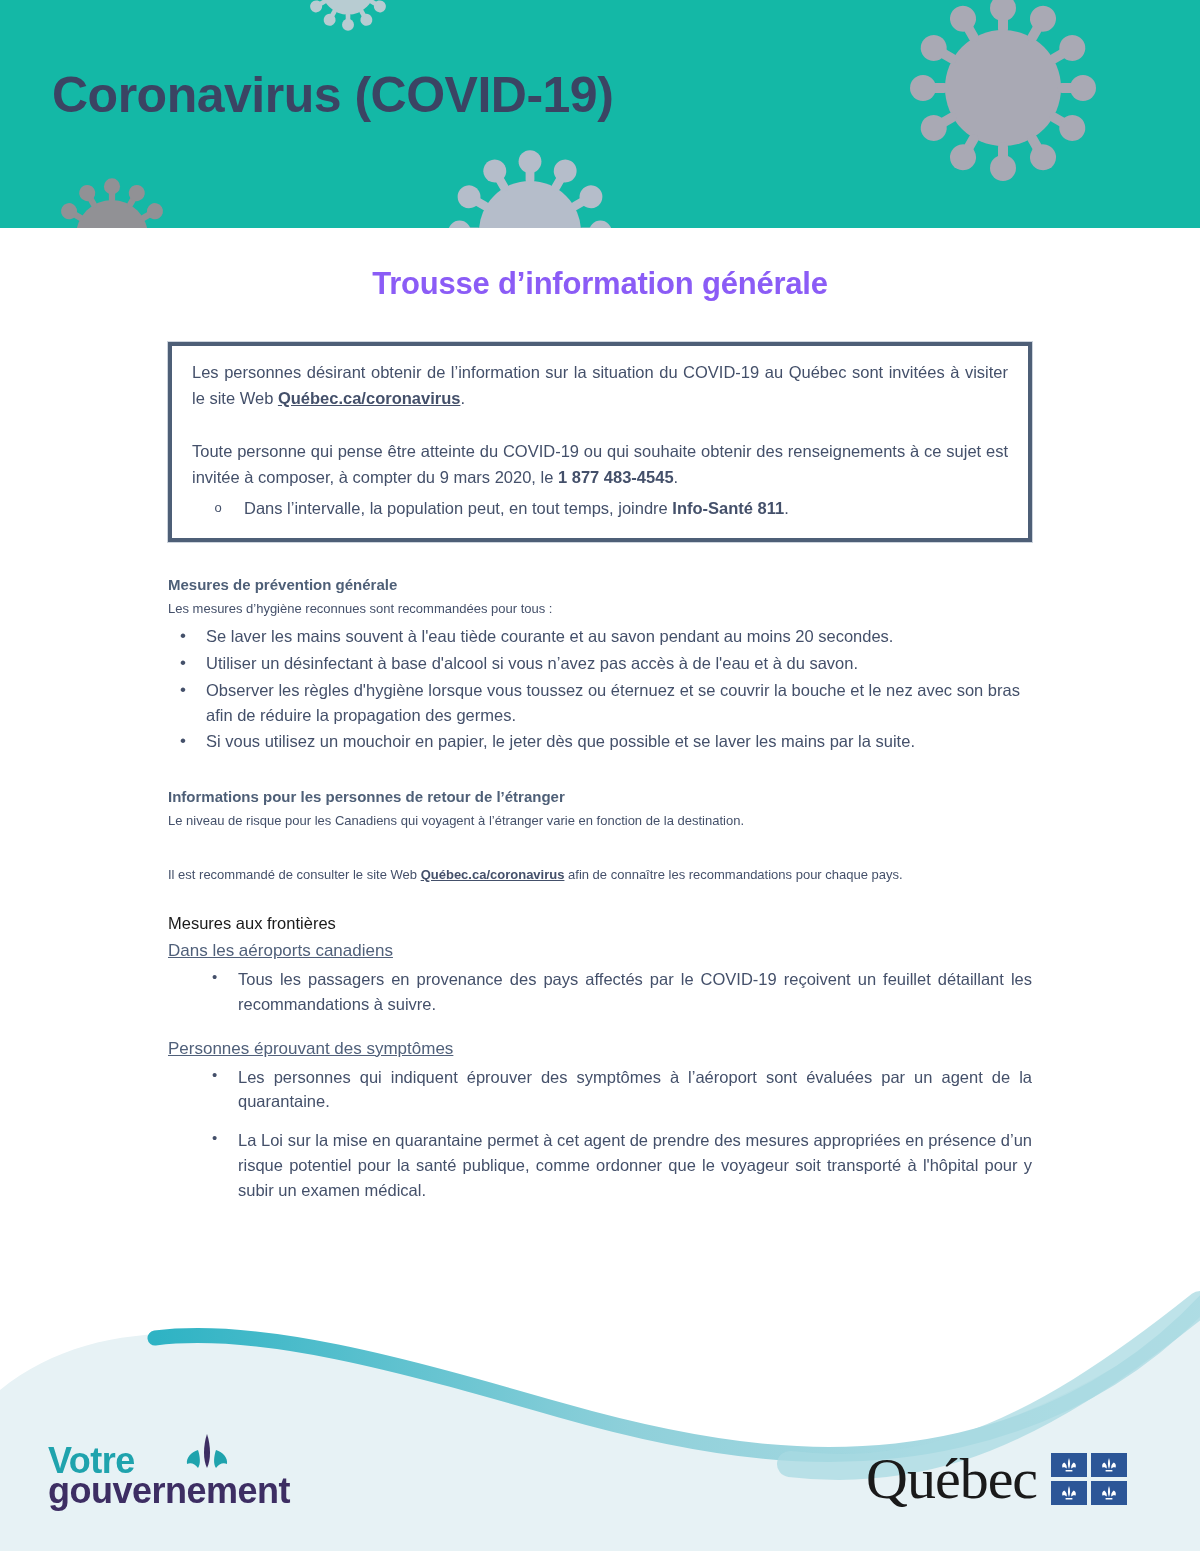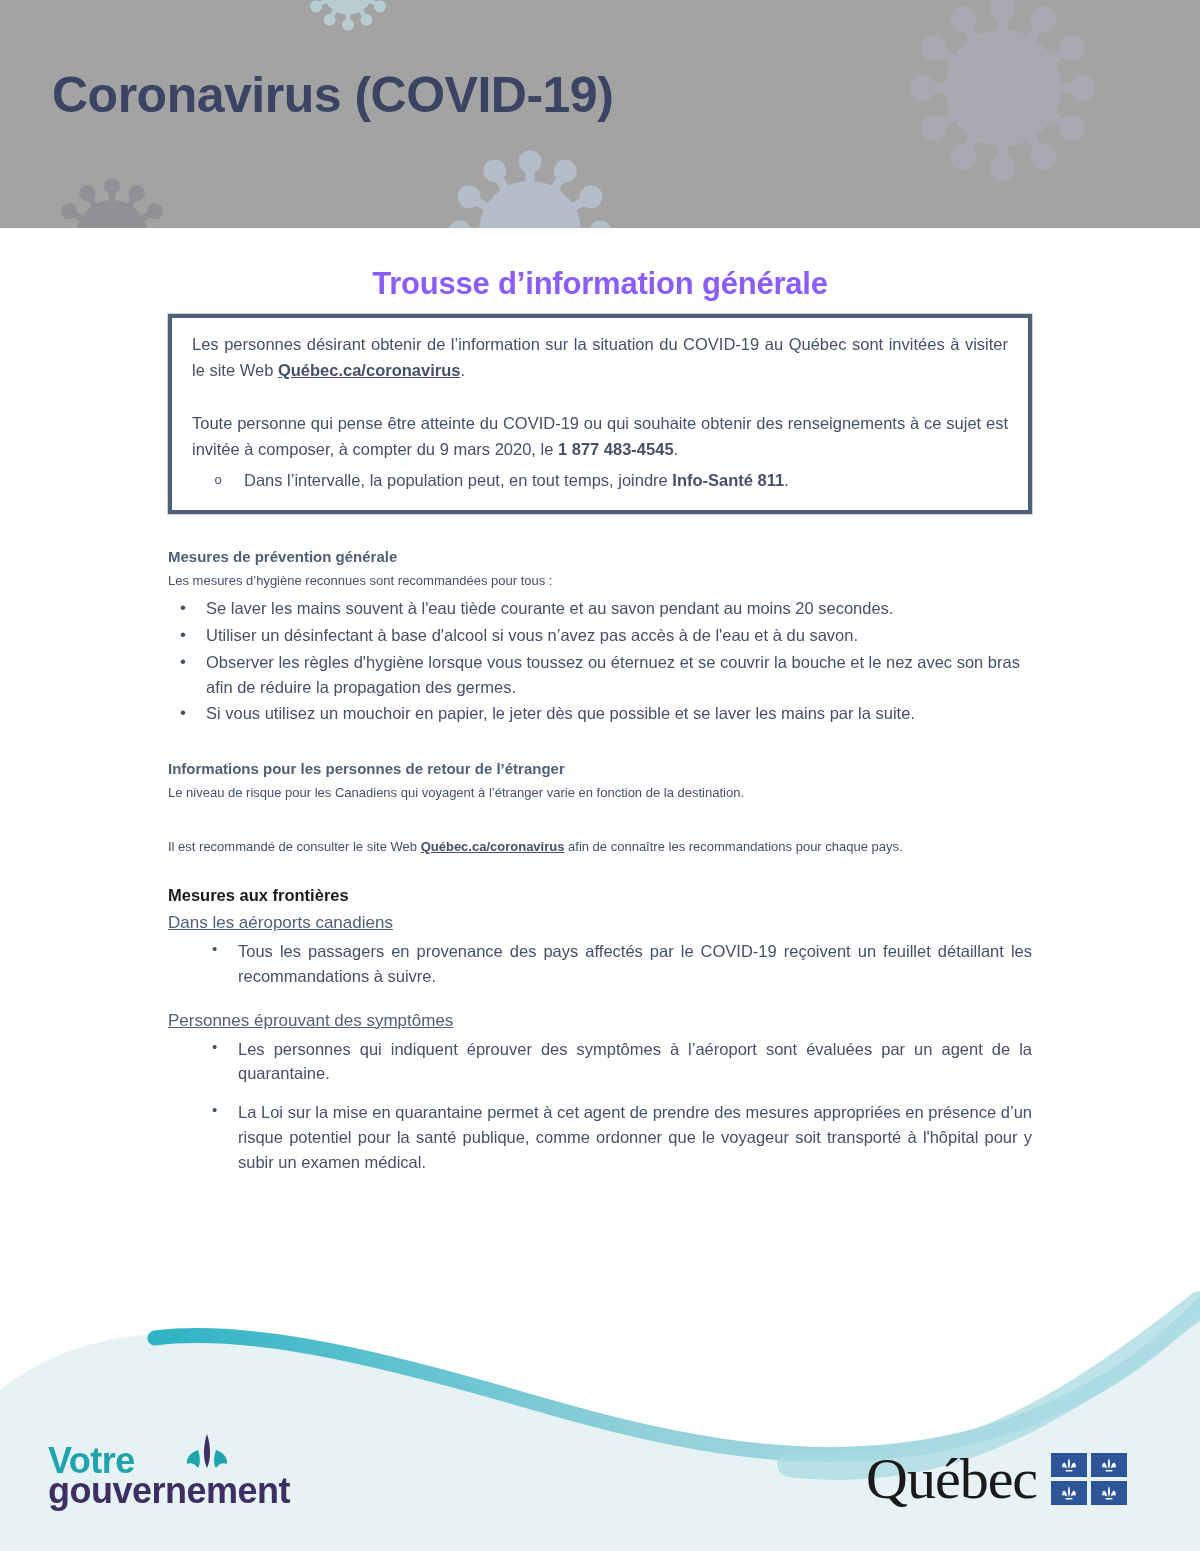--- a/index.html
+++ b/index.html
@@ -15,21 +15,21 @@
     font-family: "Liberation Sans", sans-serif;
     color: #3f4a5a;
   }
 
   
   .header-band {
     position: absolute;
     left: 0; top: 0;
     width: 1200px;
     height: 228px;
-    background: #a3a3a3;
+    background: #14b8a6;
     overflow: hidden;
   }
   .header-band svg.virus-layer {
     position: absolute;
     left: 0; top: 0;
     width: 1200px;
     height: 228px;
   }
   .header-title {
     position: absolute;
@@ -56,21 +56,21 @@
     font-size: 31px;
     font-weight: bold;
     color: #8b5cf6;
     margin-top: 38px;
     letter-spacing: -0.2px;
   }
 
   
   .info-box {
     position: relative;
-    margin: 12px 168px 0 168px;
+    margin: 40px 168px 0 168px;
     border: 4px solid #4e5f77;
     outline: 1px solid #cdd4dd;
     background: #ffffff;
     padding: 14px 20px 16px 20px;
     box-shadow: 0 0 0 1px #ffffff inset;
   }
   .info-box p {
     margin: 0;
     font-size: 16.5px;
     line-height: 1.55;
@@ -103,21 +103,21 @@
   .sections { margin: 0 168px 0 168px; }
 
   h2.sec-head {
     font-size: 15px;
     font-weight: bold;
     color: #4e5f77;
     margin: 34px 0 6px 0;
   }
   h3.sub-head-bold {
     font-size: 16.5px;
-    font-weight: bold;
+    font-weight: normal;
     color: #1a1a1a;
     margin: 30px 0 6px 0;
   }
   h4.sub-head-underline {
     font-size: 17px;
     font-weight: normal;
     color: #50607a;
     text-decoration: underline;
     margin: 8px 0 4px 0;
   }

